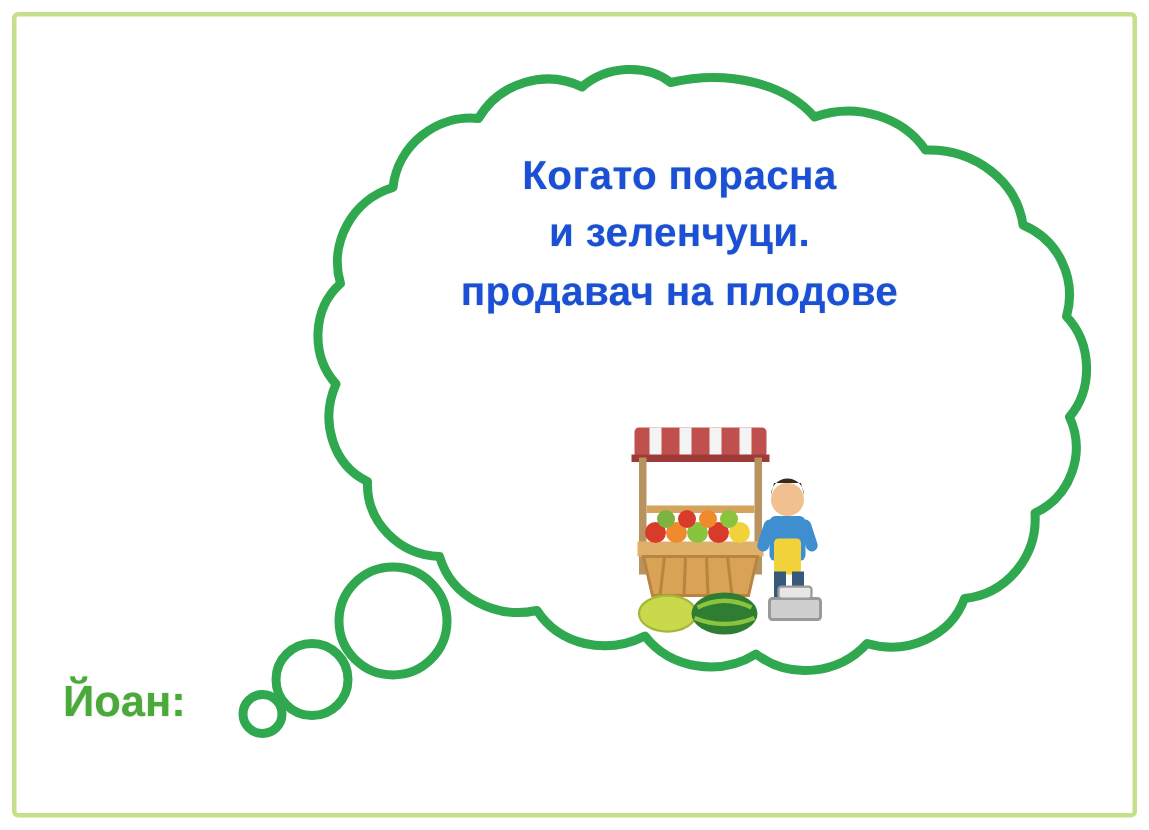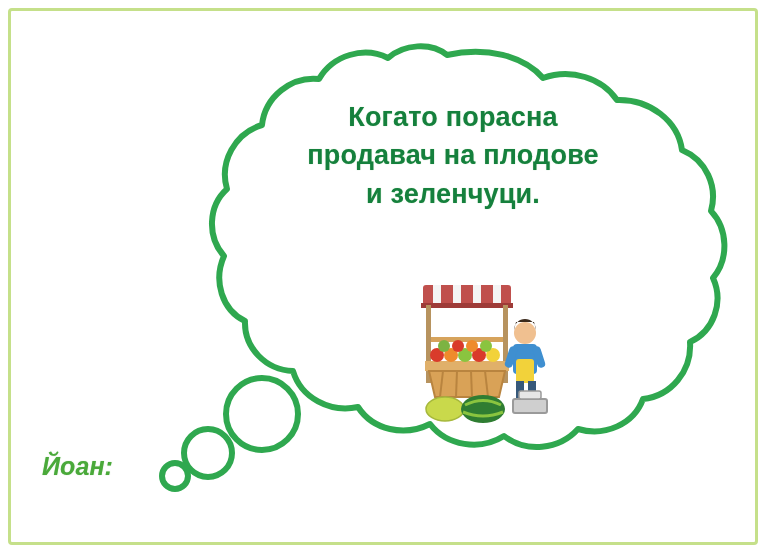--- a/index.html
+++ b/index.html
@@ -32,38 +32,37 @@
     top: 0;
     width: 766px;
     height: 553px;
   }
   #bubble-text {
     position: absolute;
     left: 268px;
     top: 98px;
     width: 370px;
     text-align: center;
-    color: #15803d;
+    color: #1d4ed8;
     font-family: "Liberation Sans", sans-serif;
     font-weight: bold;
     font-size: 27px;
     line-height: 1.42;
     letter-spacing: 0.2px;
     text-shadow: 0 0 1px rgba(58,165,57,0.45);
   }
   #speaker-label {
     position: absolute;
     left: 42px;
     top: 452px;
     color: #4aa93a;
     font-family: "Liberation Sans", sans-serif;
     font-weight: bold;
-    font-size: 25px;
+    font-size: 29px;
     text-shadow: 0 0 1px rgba(74,169,58,0.5);
-    font-style: italic;
   }
   #stall-image {
     position: absolute;
     left: 395px;
     top: 275px;
     width: 170px;
     height: 160px;
   }
 </style>
 </head>
@@ -96,22 +95,22 @@
              C333,55 364,46 388,58
              C404,44 431,42 447,55 Z" fill="#ffffff" stroke="#2fa84f" stroke-width="6" stroke-linejoin="round"></path>
 
     <circle cx="262" cy="414" r="36" fill="#ffffff" stroke="#2fa84f" stroke-width="6"></circle>
     <circle cx="208" cy="453" r="24" fill="#ffffff" stroke="#2fa84f" stroke-width="6"></circle>
     <circle cx="175" cy="476" r="13" fill="#ffffff" stroke="#2fa84f" stroke-width="6"></circle>
   </svg>
 
   <div id="bubble-text">
     <div>Когато порасна</div>
+    <div>и зеленчуци.</div>
     <div>продавач на плодове</div>
-    <div>и зеленчуци.</div>
   </div>
 
   <svg id="stall-image" viewBox="0 0 170 160" xmlns="http://www.w3.org/2000/svg">
 
     <g>
       <rect x="28" y="10" width="88" height="20" rx="3" fill="#c0504d"></rect>
       <rect x="38" y="10" width="8" height="20" fill="#f4f4f4"></rect>
       <rect x="58" y="10" width="8" height="20" fill="#f4f4f4"></rect>
       <rect x="78" y="10" width="8" height="20" fill="#f4f4f4"></rect>
       <rect x="98" y="10" width="8" height="20" fill="#f4f4f4"></rect>

